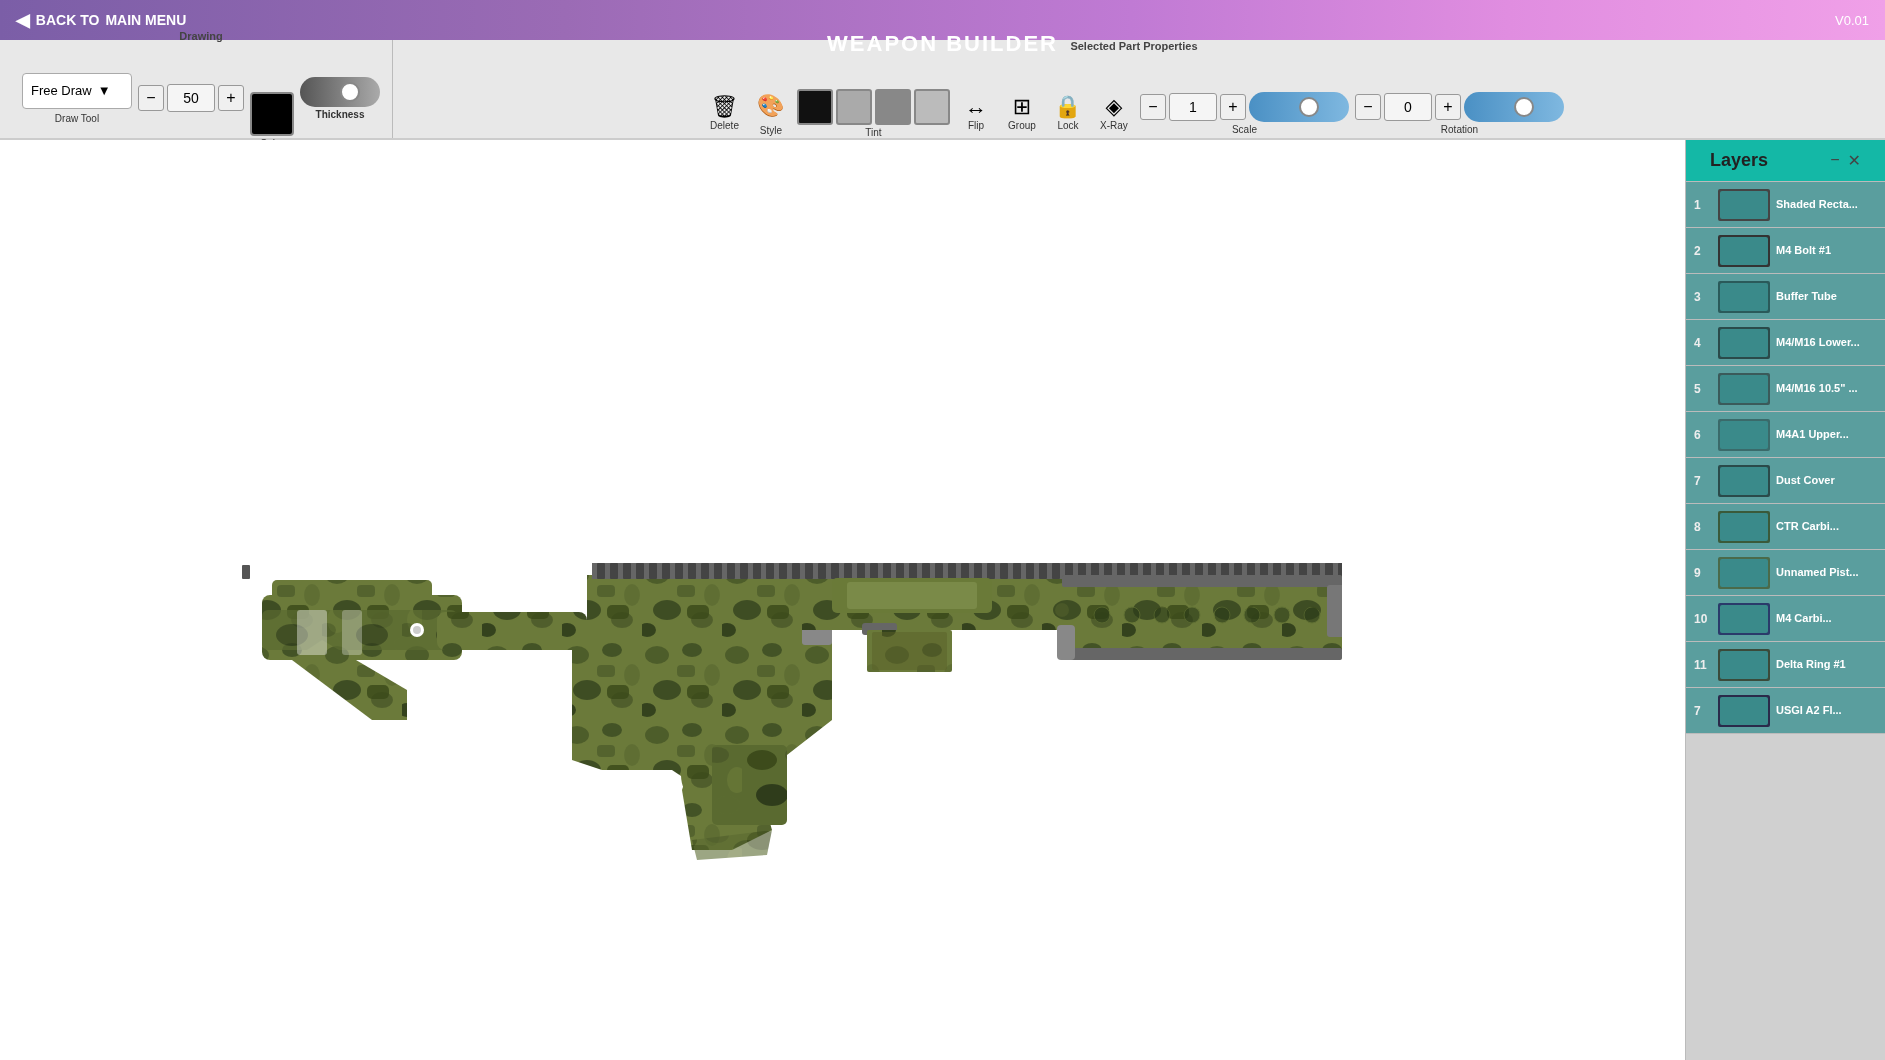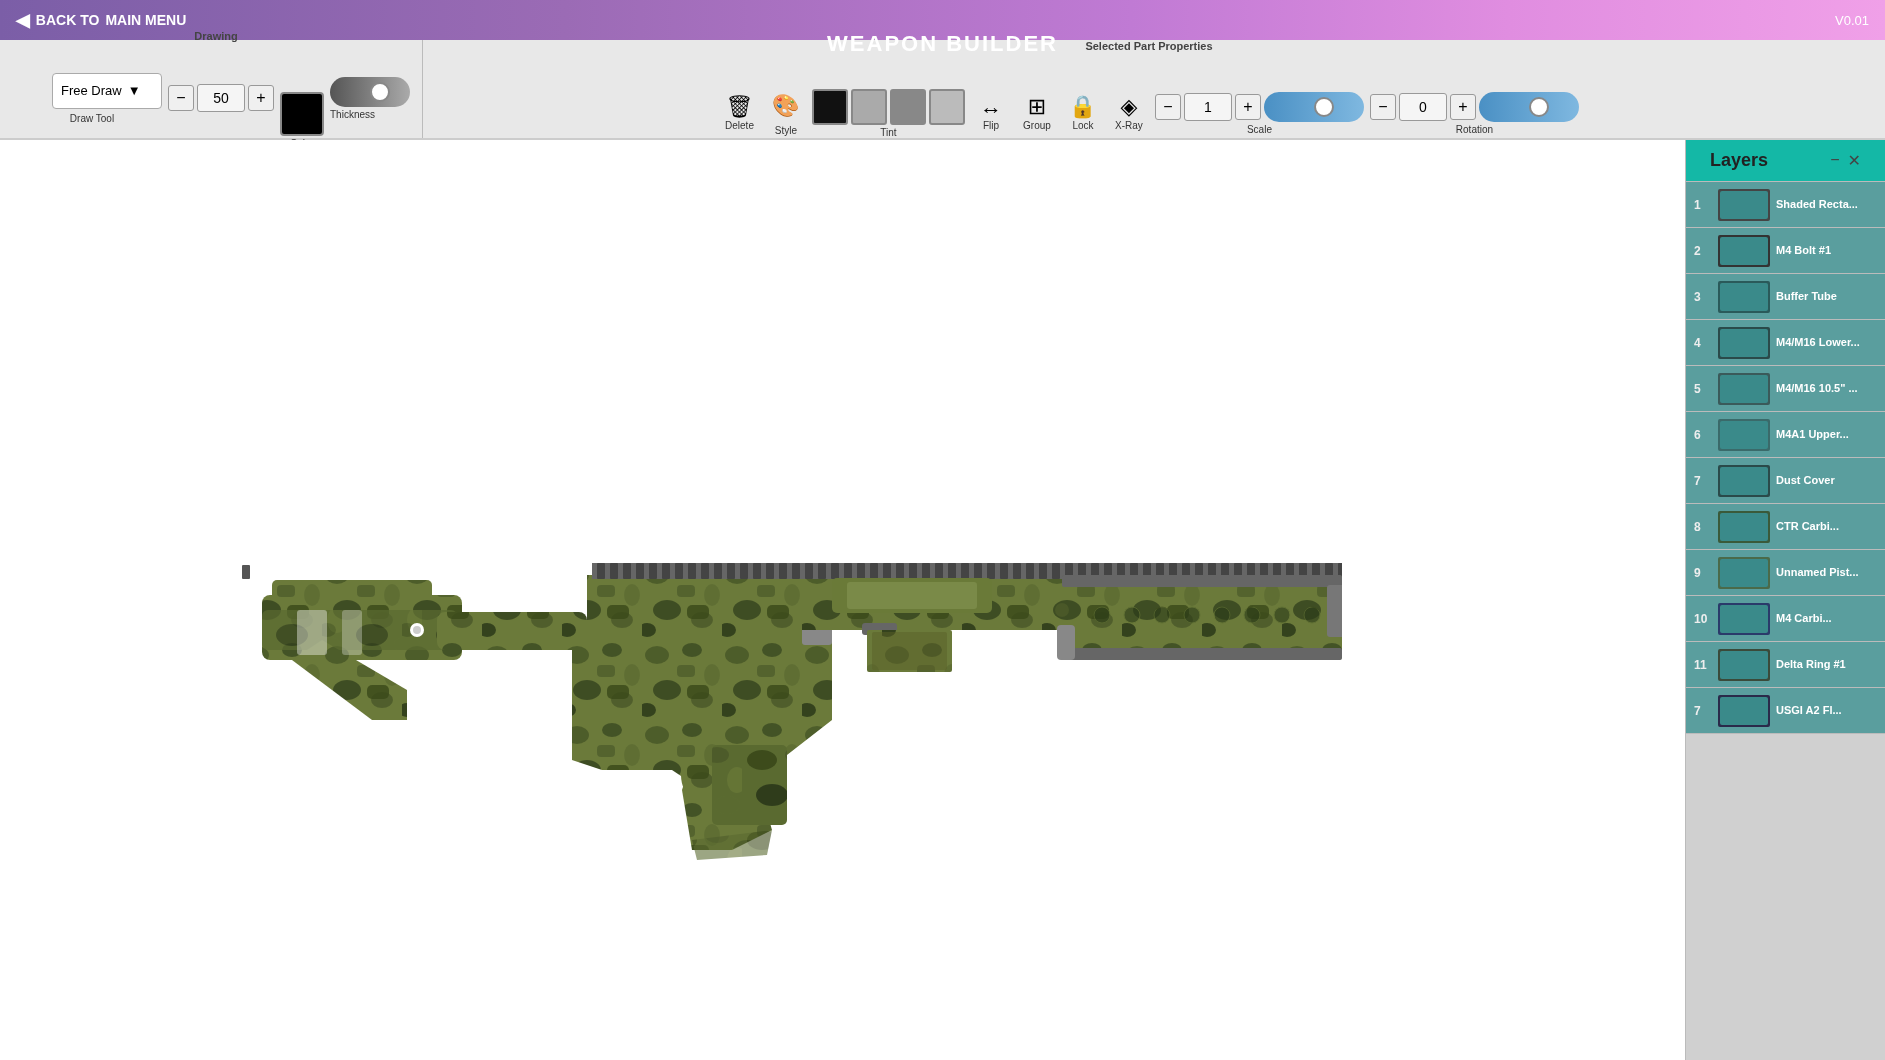--- a/index.html
+++ b/index.html
@@ -156,21 +156,20 @@
       align-items: center;
       background: white;
       border: 1px solid #aaa;
       border-radius: 4px;
       padding: 4px 8px;
       cursor: pointer;
       gap: 6px;
       font-size: 13px;
       min-width: 110px;
       height: 36px;
-      margin-left: 30px;
     }
     .tint-swatch {
       width: 36px;
       height: 36px;
       border: 2px solid #888;
       border-radius: 3px;
     }
     .style-btns {
       display: flex;
       gap: 4px;
@@ -345,21 +344,21 @@
           <input class="num-input" type="text" value="50" style="">
           <button class="pm-btn">+</button>
         </div>
       </div>
 
       <div style="display:flex;flex-direction:column;align-items:center;gap:2px;margin-top:44px;">
         <div class="color-swatch" style="background:#000;"></div>
         <span class="tool-label">Color</span>
       </div>
 
-      <div style="display:flex;flex-direction:column;gap:2px;">
+      <div style="display:flex;flex-direction:column;align-items:center;gap:2px;font-weight:bold;">
         <div class="thickness-slider">
           <div class="slider-thumb"></div>
         </div>
         <span class="tool-label">Thickness</span>
       </div>
     </div>
   </div>
 
   <div class="toolbar-section" style="flex:1;gap:31px;">
     <div class="section-label">Selected Part Properties</div>

